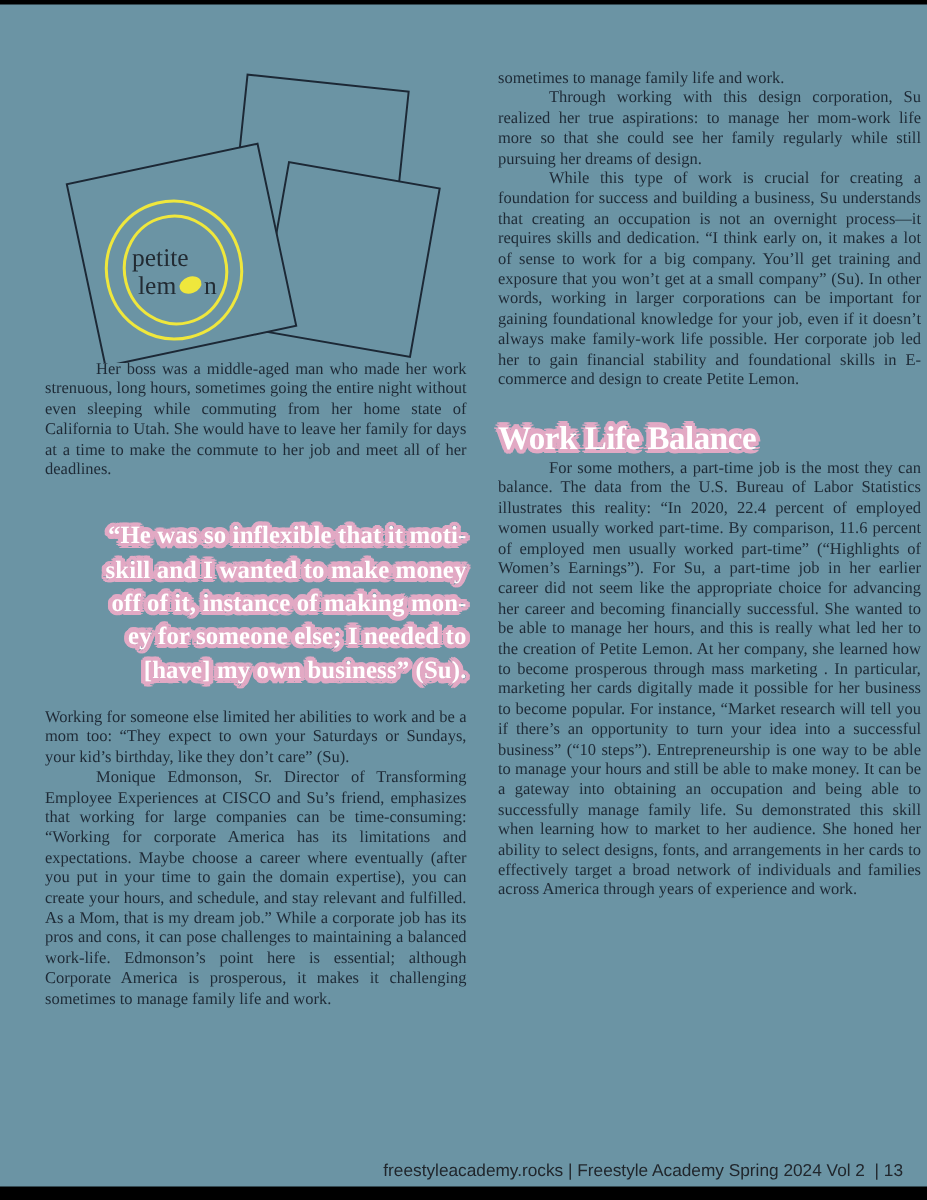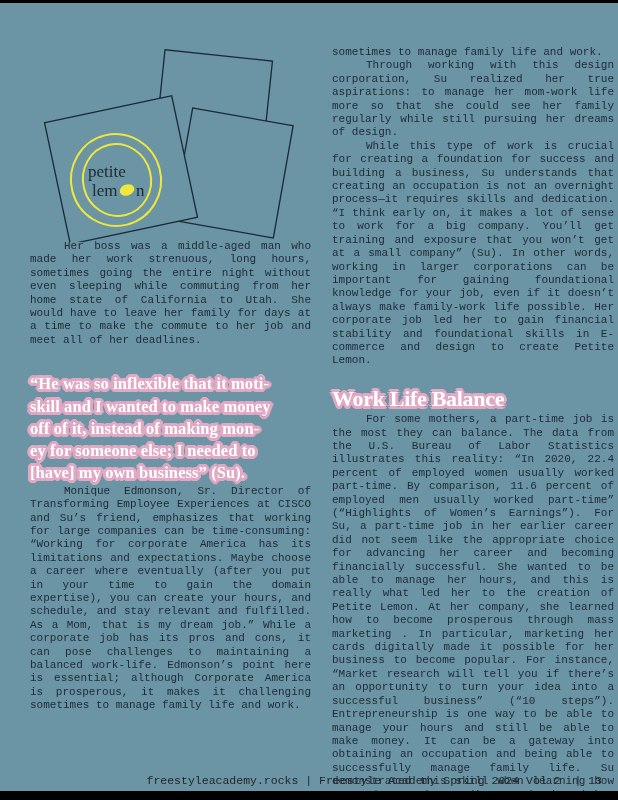--- a/index.html
+++ b/index.html
@@ -19,30 +19,30 @@
     overflow:hidden;
   }
   .top-bar{position:absolute;top:0;left:0;width:618px;height:3px;background:#000;}
   .bottom-bar{position:absolute;bottom:0;left:0;width:618px;height:9px;background:#000;}
 
   .illustration{position:absolute;left:30px;top:30px;width:281px;height:212px;}
 
   .col{position:absolute;width:281px;font-size:11px;line-height:13.4px;text-align:justify;}
   .left-col{left:30px;top:240px;}
   .right-col{left:332px;top:46px;width:282px;}
-  .para{text-align:justify;font-family:Liberation Mono, monospace;}
+  .para{text-align:justify;}
   .para.indent{text-indent:34px;}
 
   .pull-quote{
     margin-top:26px;
     font-size:16.5px;
     font-weight:700;
     line-height:22.3px;
     color:#ffffff;
-    text-align:left;
+    text-align:right;
     letter-spacing:0.1px;
   }
   .pull-quote .q-line{
     white-space:nowrap;
     text-shadow:
       0 -3px 0 var(--pink), 0 3px 0 var(--pink),
       -3px 0 0 var(--pink), 3px 0 0 var(--pink),
       -2px -2px 0 var(--pink), 2px -2px 0 var(--pink),
       -2px 2px 0 var(--pink), 2px 2px 0 var(--pink),
       -3px -1px 0 var(--pink), -3px 1px 0 var(--pink),
@@ -66,21 +66,21 @@
       -2px -2px 0 var(--pink), 2px -2px 0 var(--pink),
       -2px 2px 0 var(--pink), 2px 2px 0 var(--pink),
       -1px -3px 0 var(--pink), 1px -3px 0 var(--pink),
       -1px 3px 0 var(--pink), 1px 3px 0 var(--pink);
   }
 
   .footer-text{
     position:absolute;
     right:16px;
     bottom:13px;
-    font-family:Liberation Mono, monospace;
+    font-family:Liberation Sans, sans-serif;
     font-size:11.5px;
     color:#20262c;
     white-space:pre;
     padding-left:15px;
   }
 
   svg .card{fill:var(--bg);stroke:#1c2835;stroke-width:1.3;}
   svg .lemon-ring{fill:none;stroke:var(--yellow);stroke-width:2;}
   svg .logo-text{font-family:"Liberation Serif",serif;fill:#222b33;font-size:17px;}
 </style>
@@ -105,25 +105,26 @@
   <ellipse cx="97" cy="160" rx="7.5" ry="5.5" fill="#efe73c" transform="rotate(-20 97 160)"></ellipse>
   <text class="logo-text" x="106" y="166">n</text>
 </svg>
 
 <div class="col left-col">
   <p class="para indent">Her boss was a middle-aged man who made her work strenuous, long hours, sometimes going the entire night without even sleeping while commuting from her home state of California to Utah. She would have to leave her family for days at a time to make the commute to her job and meet all of her deadlines.</p>
 
   <div class="pull-quote">
     <div class="q-line">“He was so inflexible that it moti-</div>
     <div class="q-line">skill and I wanted to make money</div>
-    <div class="q-line">off of it, instead of making mon-</div>
+    <div class="q-line">off of it, instance of making mon-</div>
     <div class="q-line">ey for someone else; I needed to</div>
     <div class="q-line">[have] my own business” (Su).</div>
   </div>
 
+  <p class="para after-quote">Working for someone else limited her abilities to work and be a mom too: “They expect to own your Saturdays or Sundays, your kid’s birthday, like they don’t care” (Su).</p>
   <p class="para indent">Monique Edmonson, Sr. Director of Transforming Employee Experiences at CISCO and Su’s friend, emphasizes that working for large companies can be time-consuming: “Working for corporate America has its limitations and expectations. Maybe choose a career where eventually (after you put in your time to gain the domain expertise), you can create your hours, and schedule, and stay relevant and fulfilled. As a Mom, that is my dream job.” While a corporate job has its pros and cons, it can pose challenges to maintaining a balanced work-life. Edmonson’s point here is essential;  although Corporate America is prosperous, it makes it challenging sometimes to manage family life and work.</p>
 </div>
 
 <div class="col right-col">
   <p class="para">sometimes to manage family life and work.</p>
   <p class="para indent">Through working with this design corporation, Su realized her true aspirations: to manage her mom-work life more so that she could see her family regularly while still pursuing her dreams of design.</p>
   <p class="para indent">While this type of work is crucial for creating a foundation for success and building a business, Su understands that creating an occupation is not an overnight process—it requires skills and dedication. “I think early on, it makes a lot of sense to work for a big company. You’ll get training and exposure that you won’t get at a small company” (Su). In other words, working in larger corporations can be important for gaining foundational knowledge for your job, even if it doesn’t always make family-work life possible. Her corporate job led her to gain financial stability and foundational skills in E-commerce and design to create Petite Lemon.</p>
 
   <h2 class="section-heading">Work Life Balance</h2>
 

